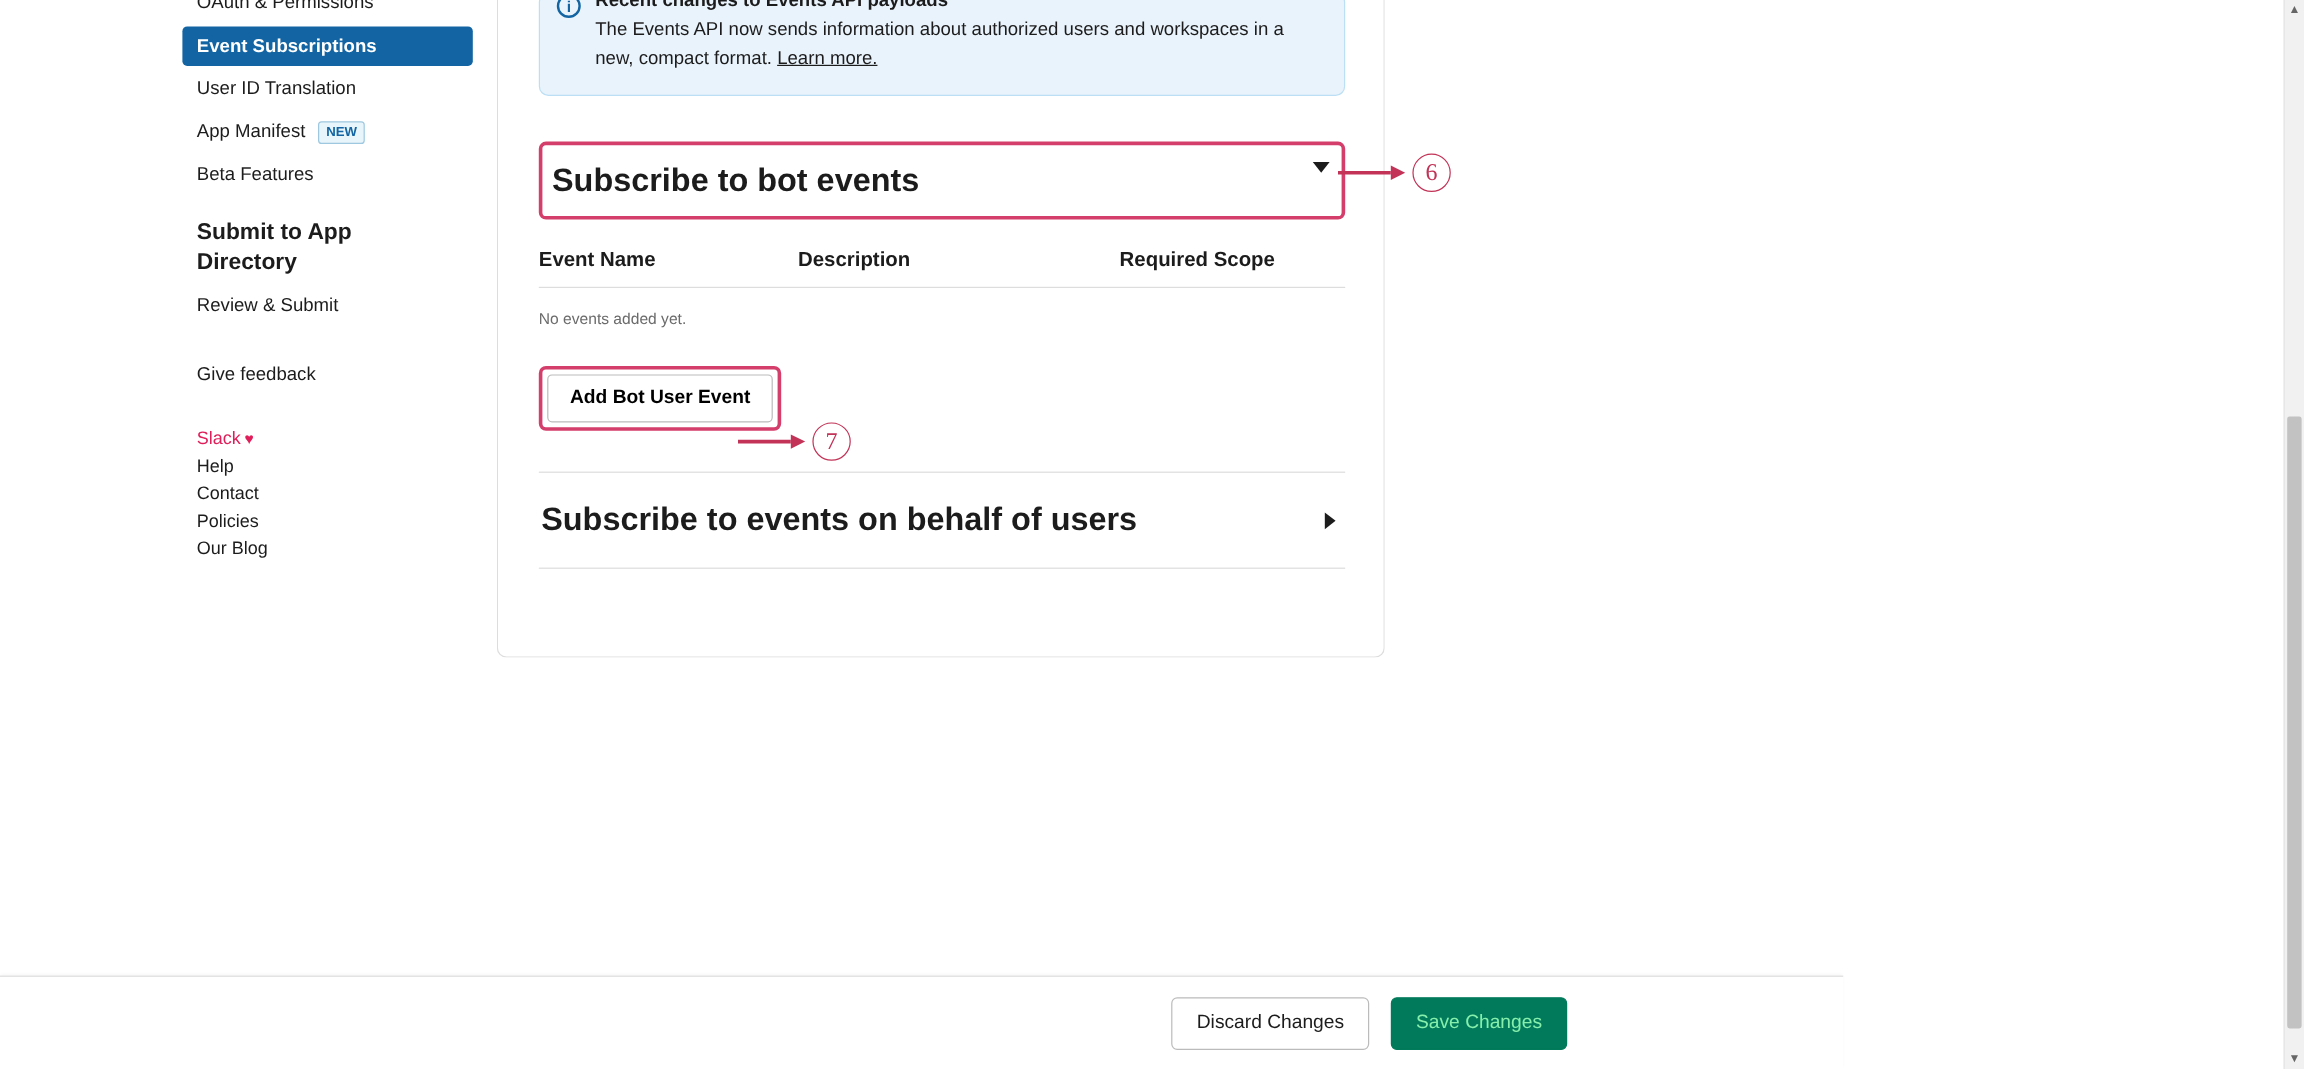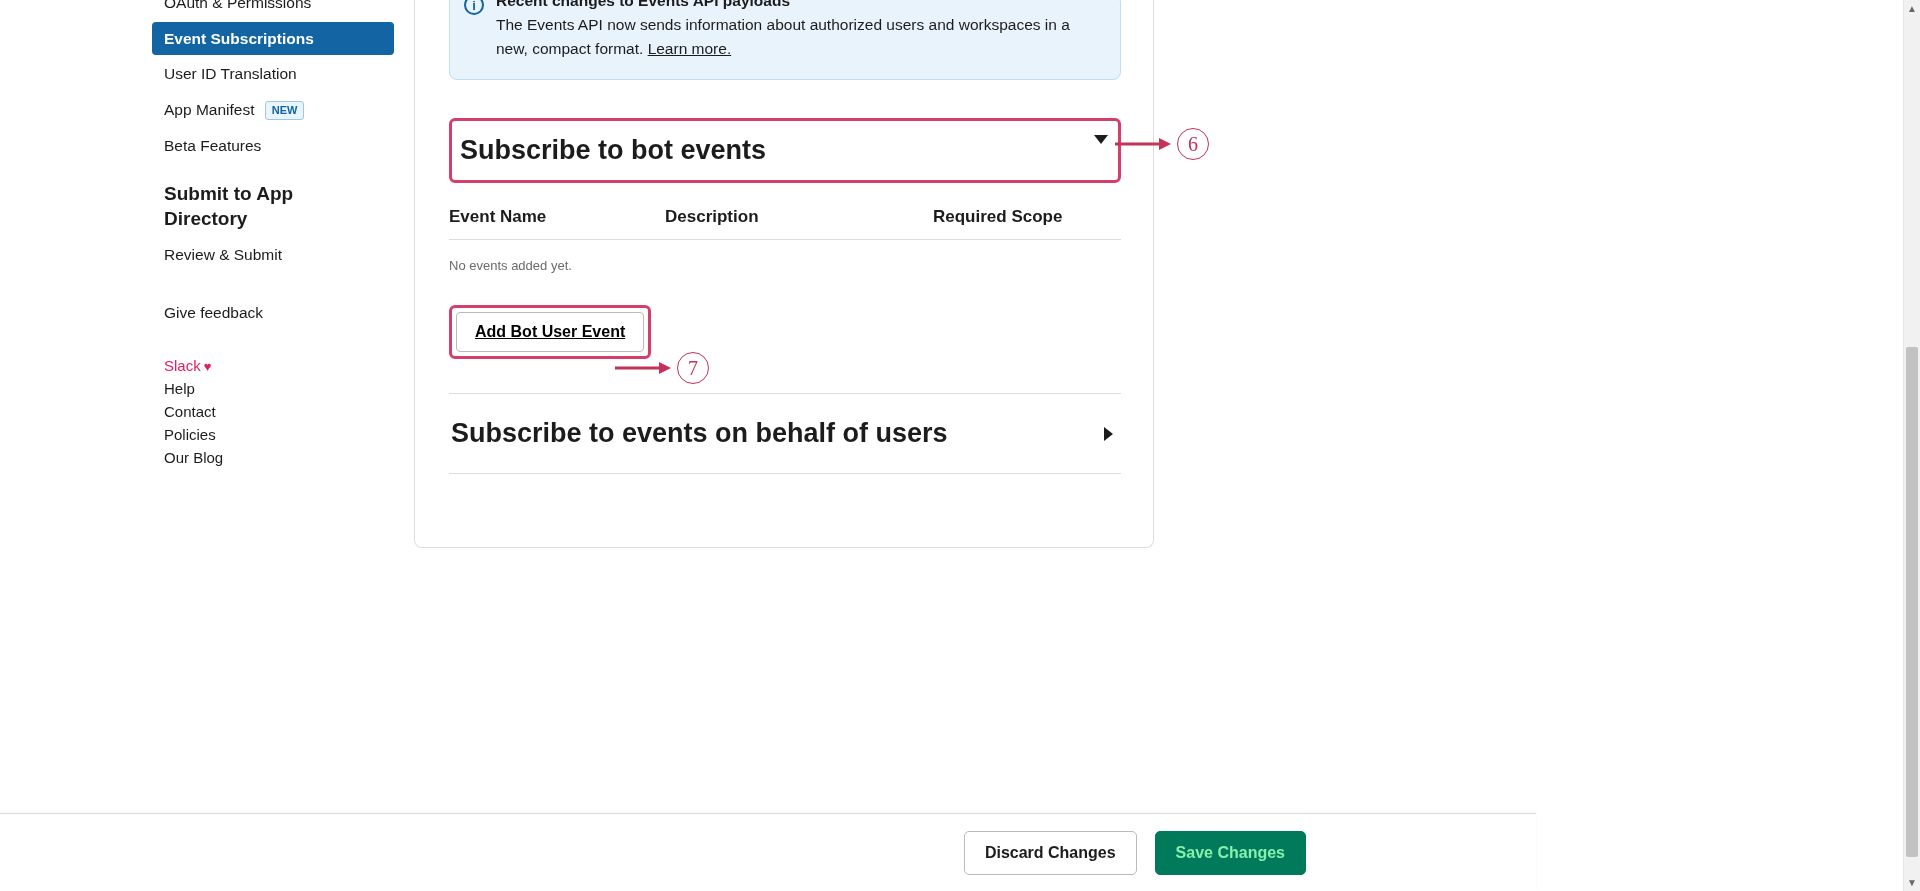--- a/index.html
+++ b/index.html
@@ -184,21 +184,20 @@
     margin-top:32px;
   }
   .add-btn{
     background:#fff;
     border:1px solid #bbb;
     border-radius:4px;
     padding:10px 18px;
     font-weight:700;
     font-size:16px;
     cursor:pointer;
-    text-decoration:underline;
   }
   .divider{ border-top:1px solid #ddd; margin-top:34px;}
   .collapsed-section{
     display:flex;
     justify-content:space-between;
     align-items:center;
     padding:24px 8px 24px 2px;
     border-bottom:1px solid #ddd;
     cursor:pointer;
   }
@@ -235,21 +234,21 @@
     justify-content:flex-end;
     align-items:center;
     padding-right: 230px;
     gap:18px;
     width:1536px;
   }
   .btn{
     padding:12px 20px;
     border-radius:5px;
     font-size:16px;
-    font-weight:700;
+    font-weight:400;
     cursor:pointer;
   }
   .btn-secondary{
     background:#fff;
     border:1px solid #bbb;
     color:#1d1c1d;
   }
   .btn-primary{
     background:#007a5a;
     border:1px solid #007a5a;

